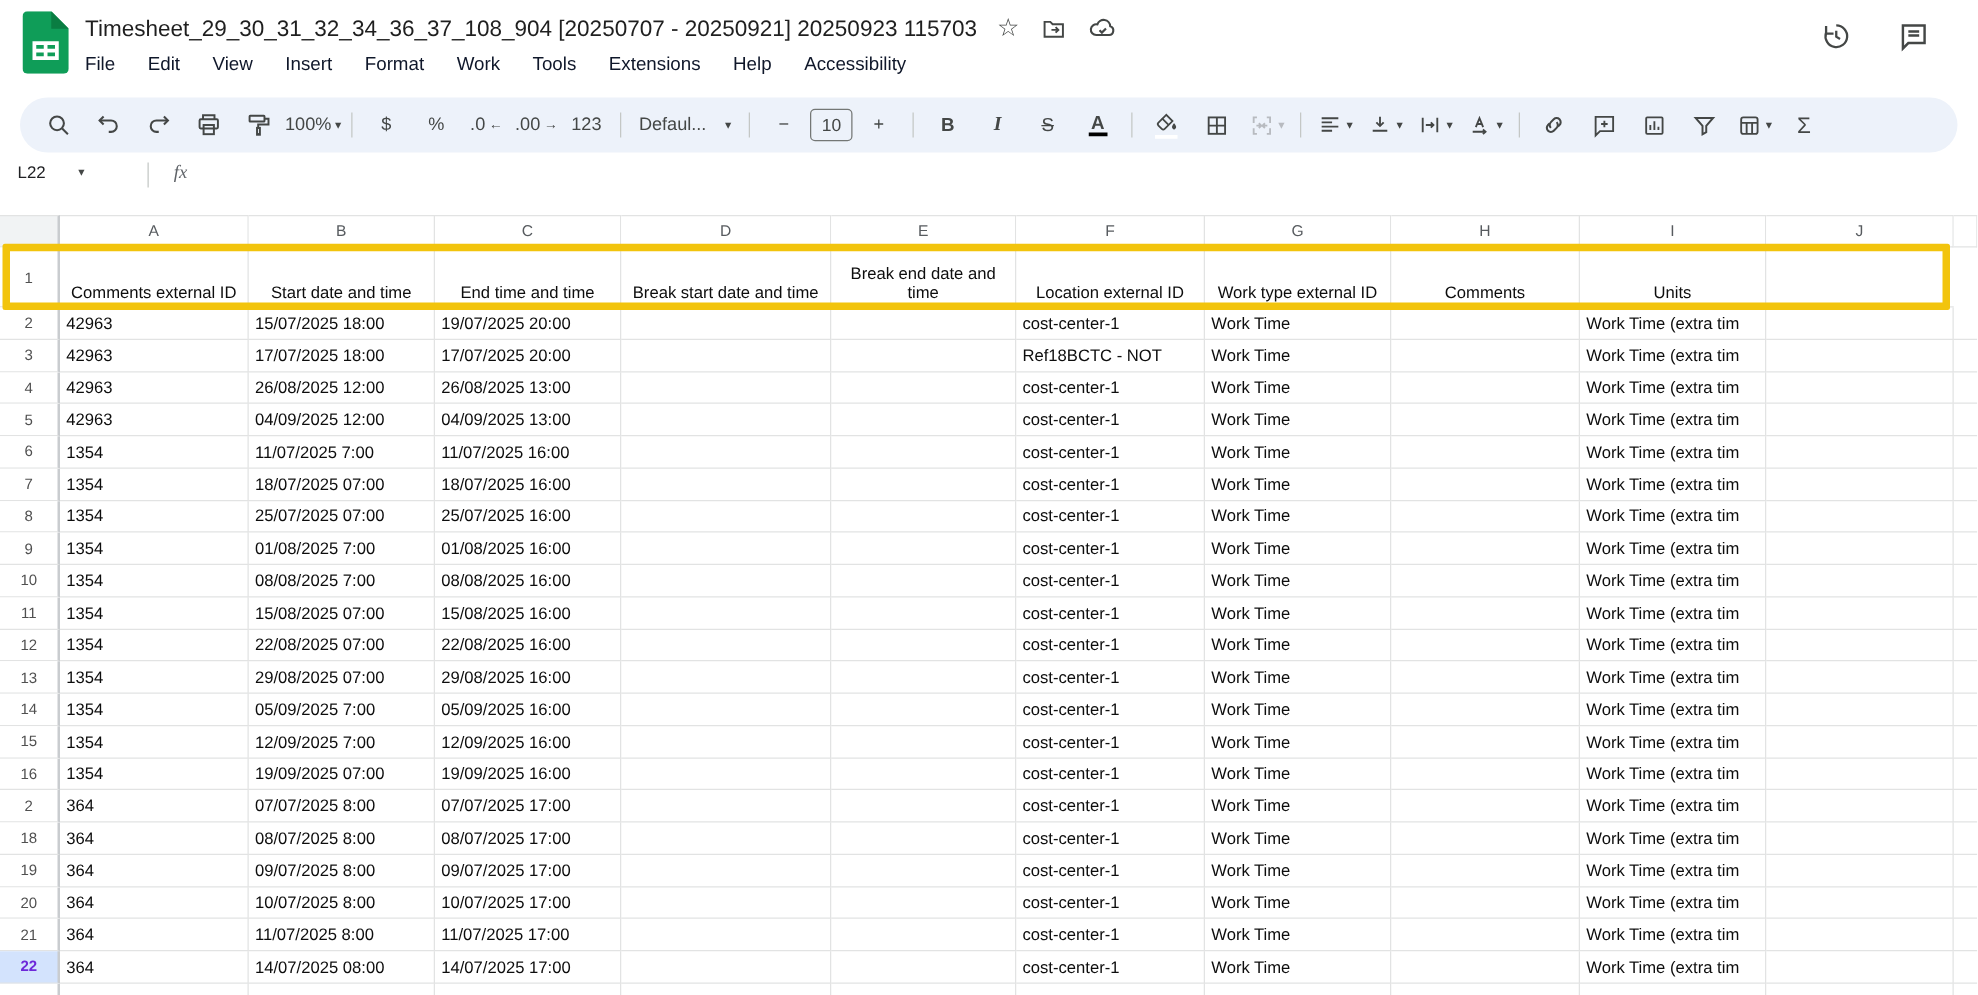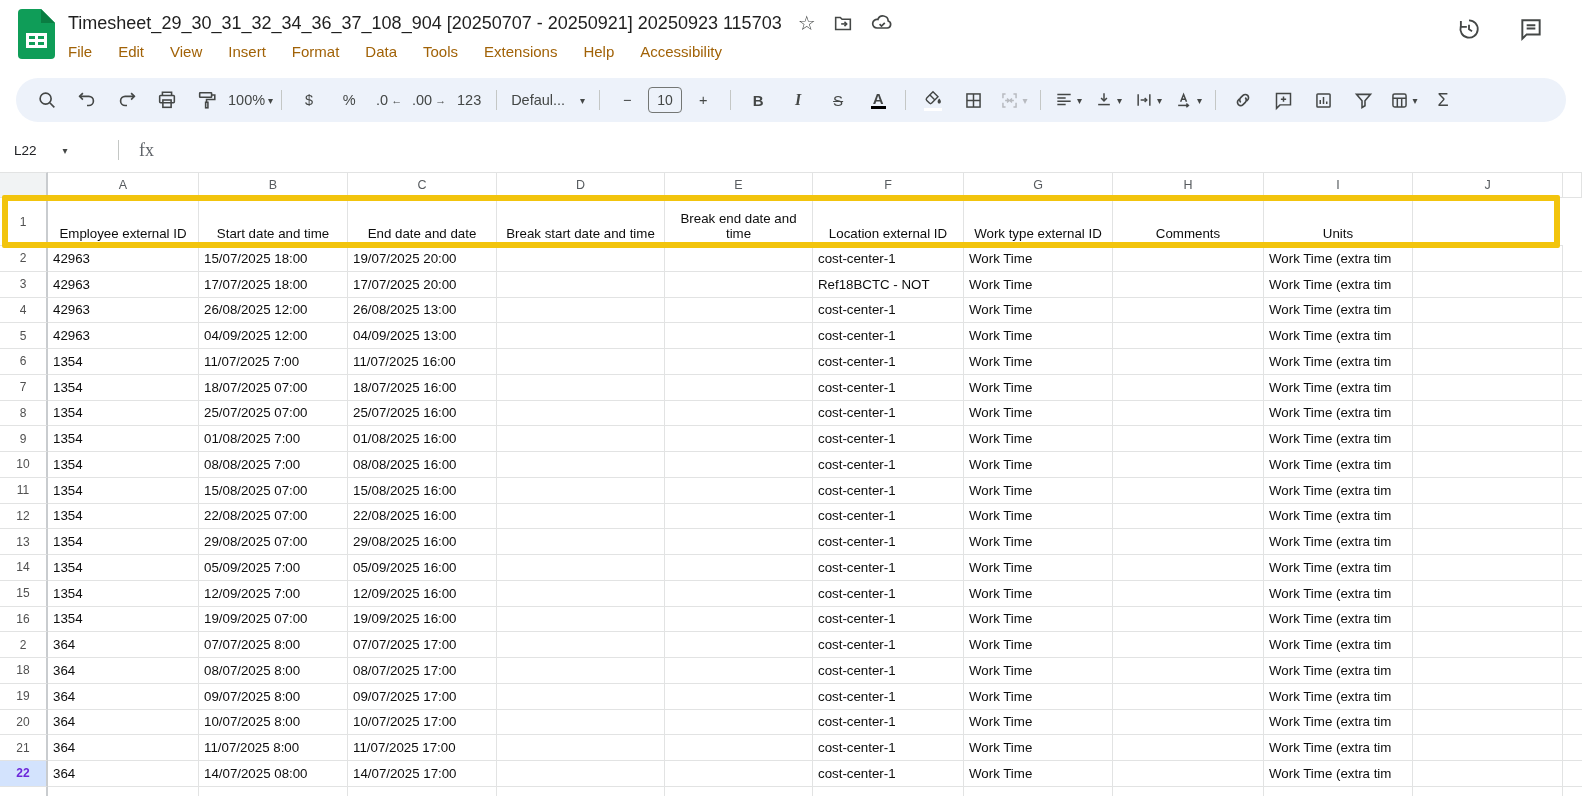--- a/index.html
+++ b/index.html
@@ -9,21 +9,21 @@
 
   
   .topbar { position:absolute; top:0; left:0; right:0; height:70px; background:#fff; }
   .logo { position:absolute; left:18px; top:9px; width:37px; height:50px; cursor:pointer; }
   .title-area { position:absolute; left:68px; top:8px; }
   .title-row { display:flex; align-items:center; gap:16px; height:30px; }
   .doc-title { font-size:18px; color:#1f1f1f; white-space:nowrap; cursor:text; }
   .t-icon { color:#444746; display:inline-flex; align-items:center; justify-content:center; cursor:pointer; }
   .star-glyph { font-size:20px; line-height:20px; }
   .menu-row { display:flex; gap:26px; margin-top:5px; }
-  .menu-item { font-size:15px; color:#a16207; cursor:pointer; }
+  .menu-item { font-size:15px; color:#0f172a; cursor:pointer; }
   .top-right { position:absolute; right:38px; top:16px; display:flex; gap:36px; }
 
   
   .toolbar { position:absolute; top:78px; left:16px; right:16px; height:44px;
              background:#edf2fa; border-radius:22px; display:flex; align-items:center;
              padding:12px 12px; gap:2px; }
   .tb-btn { min-width:38px; height:30px; display:flex; align-items:center; justify-content:center;
             color:#444746; font-size:14px; border-radius:4px; cursor:pointer; gap:3px; }
   .tb-btn svg { display:block; }
   .tb-text { font-size:14.5px; color:#444746; }
@@ -35,24 +35,24 @@
   .acolor { font-size:15px; font-weight:bold; border-bottom:3px solid #000; line-height:15px; padding:0 2px; }
   .fillbar { display:inline-flex; flex-direction:column; align-items:center; }
   .fillbar .bar { width:18px; height:3px; background:#ffffff; margin-top:1px; }
   .size-box { width:34px; height:26px; border:1px solid #747775; border-radius:4px;
               display:flex; align-items:center; justify-content:center; font-size:14px; color:#444746; }
   .grayed { color:#b8bbc0; }
   .sigma { font-size:18px; color:#444746; }
 
   
   .formula-bar { position:absolute; top:130px; left:0; right:0; height:40px;
-                 display:flex; align-items:center; }
+                 display:flex; align-items:flex-start; }
   .name-box { width:112px; padding-left:14px; display:flex; align-items:center; gap:26px;
               font-size:13.5px; color:#202124; cursor:pointer; }
-  .fx { font-family:"Liberation Serif", serif; color:#5f6368; font-size:18px;
+  .fx { font-family:"Liberation Serif", serif; font-style:italic; color:#5f6368; font-size:15px;
         margin-left:14px; }
 
   
   .sheet { position:absolute; top:172px; left:0; right:0; bottom:0; overflow:hidden; }
   .grid-row { display:grid;
       grid-template-columns:48px 151px 149px 149px 168px 148px 151px 149px 151px 149px 150px 19px; }
   .colhead-row { height:26px; }
   .colhead-cell { border:1px solid #e2e3e3; border-left:none; display:flex; align-items:center;
                   justify-content:center; font-size:12.5px; color:#575b5f; background:#fff; cursor:pointer; }
   .corner { background:#f1f3f4; border:1px solid #e2e3e3; border-left:none; border-right:2px solid #c9cccf; cursor:pointer; }
@@ -102,21 +102,21 @@
             <path d="M9.6 13.2l1.9 1.9 3.3-3.3"></path>
           </svg>
         </span>
       </div>
       <nav class="menu-row">
           <span class="menu-item">File</span>
           <span class="menu-item">Edit</span>
           <span class="menu-item">View</span>
           <span class="menu-item">Insert</span>
           <span class="menu-item">Format</span>
-          <span class="menu-item">Data</span>
+          <span class="menu-item">Work</span>
           <span class="menu-item">Tools</span>
           <span class="menu-item">Extensions</span>
           <span class="menu-item">Help</span>
           <span class="menu-item">Accessibility</span>
         </nav>
     </div>
     <div class="top-right">
       <span class="t-icon">
         <svg width="26" height="26" viewBox="0 0 24 24" fill="none" stroke="#444746" stroke-width="1.7">
           <path d="M12 4a8 8 0 1 1-7.6 5.7"></path>
@@ -308,23 +308,23 @@
         <div class="colhead-cell">F</div>
         <div class="colhead-cell">G</div>
         <div class="colhead-cell">H</div>
         <div class="colhead-cell">I</div>
         <div class="colhead-cell">J</div>
         <div class="colhead-cell"></div>
       </div>
     <div id="rows">
         <div class="grid-row header-row">
           <div class="rownum">1</div>
-          <div class="cell">Employee external ID</div>
+          <div class="cell">Comments external ID</div>
           <div class="cell">Start date and time</div>
-          <div class="cell">End date and date</div>
+          <div class="cell">End time and time</div>
           <div class="cell">Break start date and time</div>
           <div class="cell">Break end date and time</div>
           <div class="cell">Location external ID</div>
           <div class="cell">Work type external ID</div>
           <div class="cell">Comments</div>
           <div class="cell">Units</div>
           <div class="cell sliver"></div>
         </div>
         <div class="grid-row data-row">
           <div class="rownum">2</div>

